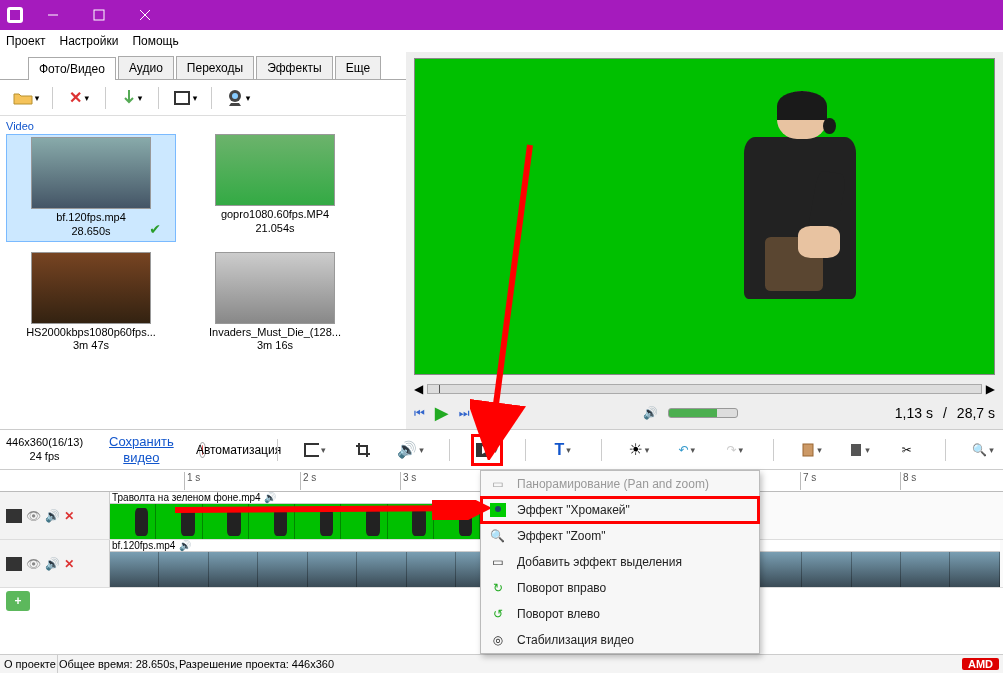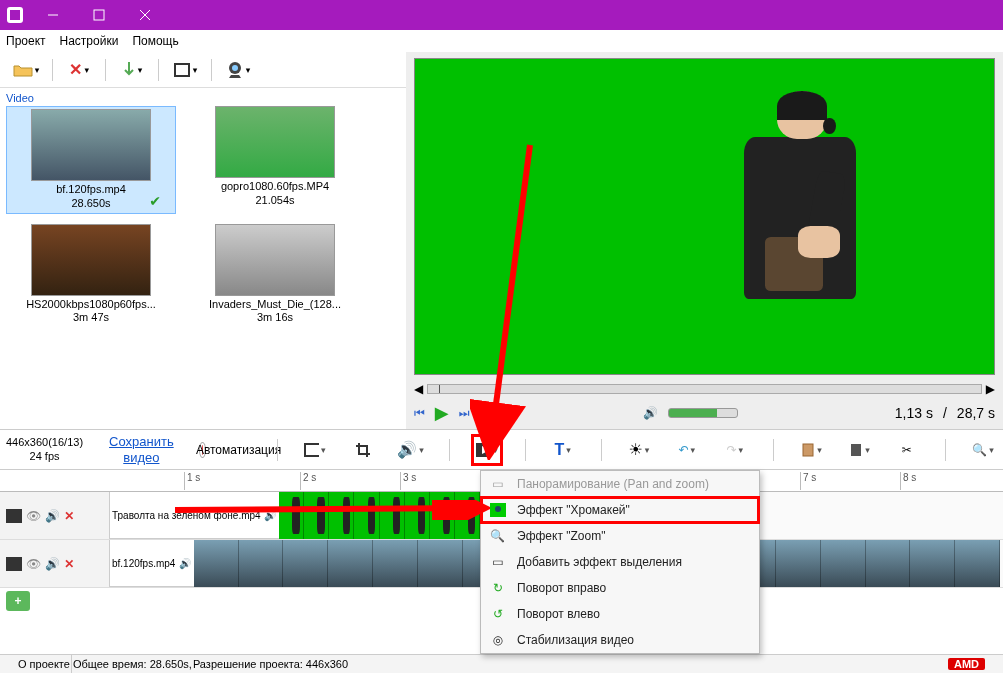--- a/index.html
+++ b/index.html
@@ -50,30 +50,30 @@
 .mtbtn { min-width: 28px; height: 28px; display: flex; align-items: center; justify-content: center; padding: 0 3px; }
 .mtbtn.drop::after { content: "▾"; font-size: 9px; margin-left: 2px; color: #555; }
 .mtbtn.hl { outline: 3px solid #f00; outline-offset: -1px; }
 .timeline { height: 184px; position: relative; background: #fff; overflow: hidden; }
 .ruler { height: 22px; border-bottom: 1px solid #bbb; display: flex; position: relative; font-size: 10px; color: #555; padding-left: 110px; }
 .ruler .tick { position: absolute; top: 2px; border-left: 1px solid #bbb; height: 18px; padding-left: 2px; }
 .trackrow { height: 48px; display: flex; align-items: stretch; border-bottom: 1px solid #ddd; }
 .thead { width: 110px; background: #f3f3f3; display: flex; align-items: center; justify-content: flex-start; gap: 4px; padding: 0 6px; border-right: 1px solid #ccc; }
 .thead .x { color: #d33; font-weight: bold; }
 .tbody { flex: 1; position: relative; background: #fafafa; overflow: hidden; }
-.clip { position: absolute; top: 0; height: 100%; display: flex; flex-direction: row; }
+.clip { position: absolute; top: 0; height: 100%; display: flex; flex-direction: column; }
 .clip .lbl { font-size: 10px; background: #fff; border-bottom: 1px solid #ccc; padding: 0 2px; display: flex; align-items: center; gap: 4px; }
 .clip .frames { flex: 1; display: flex; }
 .clip .frame { flex: 1; border-right: 1px solid rgba(0,0,0,.3); }
 .clip.green .frame { background: #00c000; position: relative; }
 .clip.green .frame::after { content: ""; position: absolute; left: 55%; top: 10%; width: 30%; height: 80%; background: #222; border-radius: 20%; }
 .clip.vid .frame { background: linear-gradient(#7a9fb3, #3a4b56); }
 .addrow { height: 26px; display: flex; align-items: center; padding: 0 6px; }
 .plus { width: 24px; height: 20px; background: #5cb85c; color: #fff; display: flex; align-items: center; justify-content: center; border-radius: 3px; font-weight: bold; }
-.statusbar { height: 19px; background: #f4f4f4; border-top: 1px solid #ccc; display: flex; align-items: center; font-size: 11px; padding: 0 18px; gap: 1px; }
+.statusbar { height: 19px; background: #f4f4f4; border-top: 1px solid #ccc; display: flex; align-items: center; font-size: 11px; padding: 0 4px; gap: 1px; }
 .statusbar .amd { margin-left: auto; color: #fff; background: #d00; font-weight: bold; padding: 0 6px; border-radius: 2px; }
 .ctxmenu { position: absolute; left: 480px; top: 470px; width: 280px; background: #f7f7f7; border: 1px solid #bbb; box-shadow: 2px 3px 6px rgba(0,0,0,.25); z-index: 50; }
 .ctxitem { height: 26px; display: flex; align-items: center; padding: 0 8px; gap: 10px; font-size: 12px; color: #222; }
 .ctxitem.disabled { color: #999; }
 .ctxitem.hl { outline: 3px solid #f00; outline-offset: -2px; }
 .ctxicon { width: 18px; display: flex; justify-content: center; }
 .arrow { position: absolute; z-index: 60; }
 svg { display: block; }
 </style>
 </head>
@@ -106,20 +106,27 @@
 
 <div class="menubar">
   <span>Проект</span>
   <span>Настройки</span>
   <span>Помощь</span>
 </div>
 
 <div class="main">
 
   <div class="leftpane">
+    <div class="tabs">
+      <div class="tab active">Фото/Видео</div>
+      <div class="tab">Аудио</div>
+      <div class="tab">Переходы</div>
+      <div class="tab">Эффекты</div>
+      <div class="tab">Еще</div>
+    </div>
     <div class="toolbar1">
       <div class="tbtn drop">
           <svg width="20" height="16">
             <path d="M1 14V4h5l2 2h11v8z" fill="#f5c35a" stroke="#b8912f"></path>
           </svg>
           <span style="font-size:9px;margin-left:2px;">▾</span>
         </div>
       <div class="sep"></div>
       <div class="tbtn drop">
           <span style="color:#d33;font-size:16px;font-weight:bold;">✕</span>

